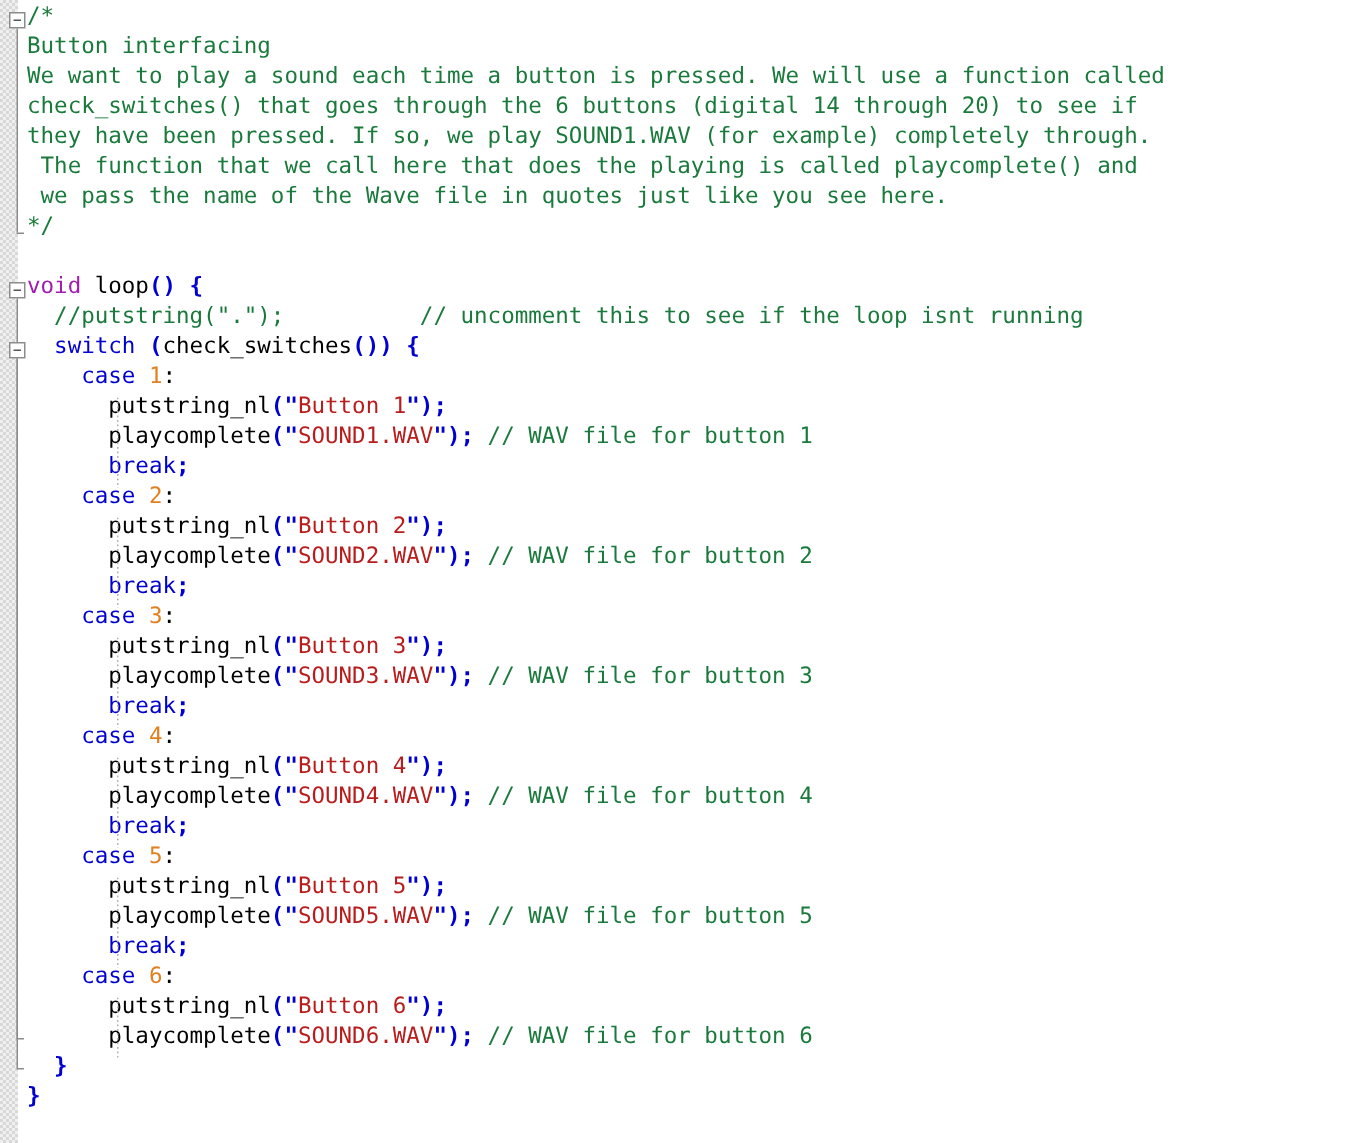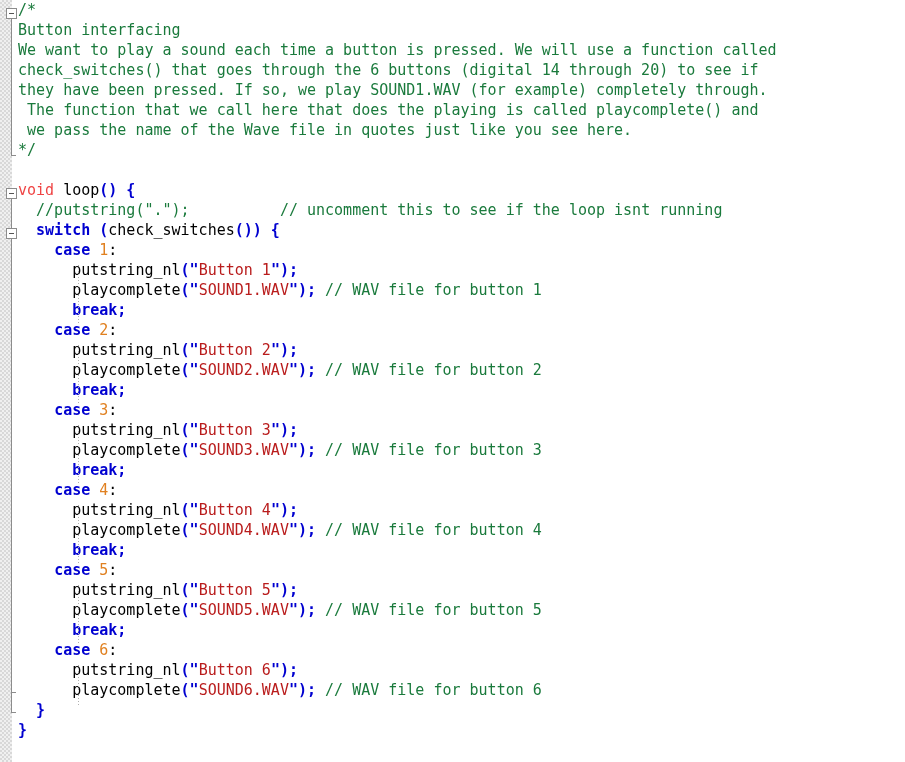--- a/index.html
+++ b/index.html
@@ -92,22 +92,22 @@
   
   .indent-guide {
     position: absolute;
     width: 1px;
     background-image: linear-gradient(to bottom, #b0b0b0 50%, transparent 50%);
     background-size: 1px 3px;
   }
 
   
   .cmt   { color: #1a7a3c; }            
-  .kw    { color: #ef4444; }            
-  .kwb   { color: #0000d0; font-weight: bold; } 
+  .kw    { color: #a21caf; }            
+  .kwb   { color: #0000d0; font-weight: normal; } 
   .num   { color: #e08020; }            
   .punc  { color: #0000d0; font-weight: bold; } 
   .str   { color: #b91c1c; }            
   .id    { color: #000000; }            
   .plain { color: #000000; }
 </style>
 </head>
 <body>
 
 <div id="editor">

